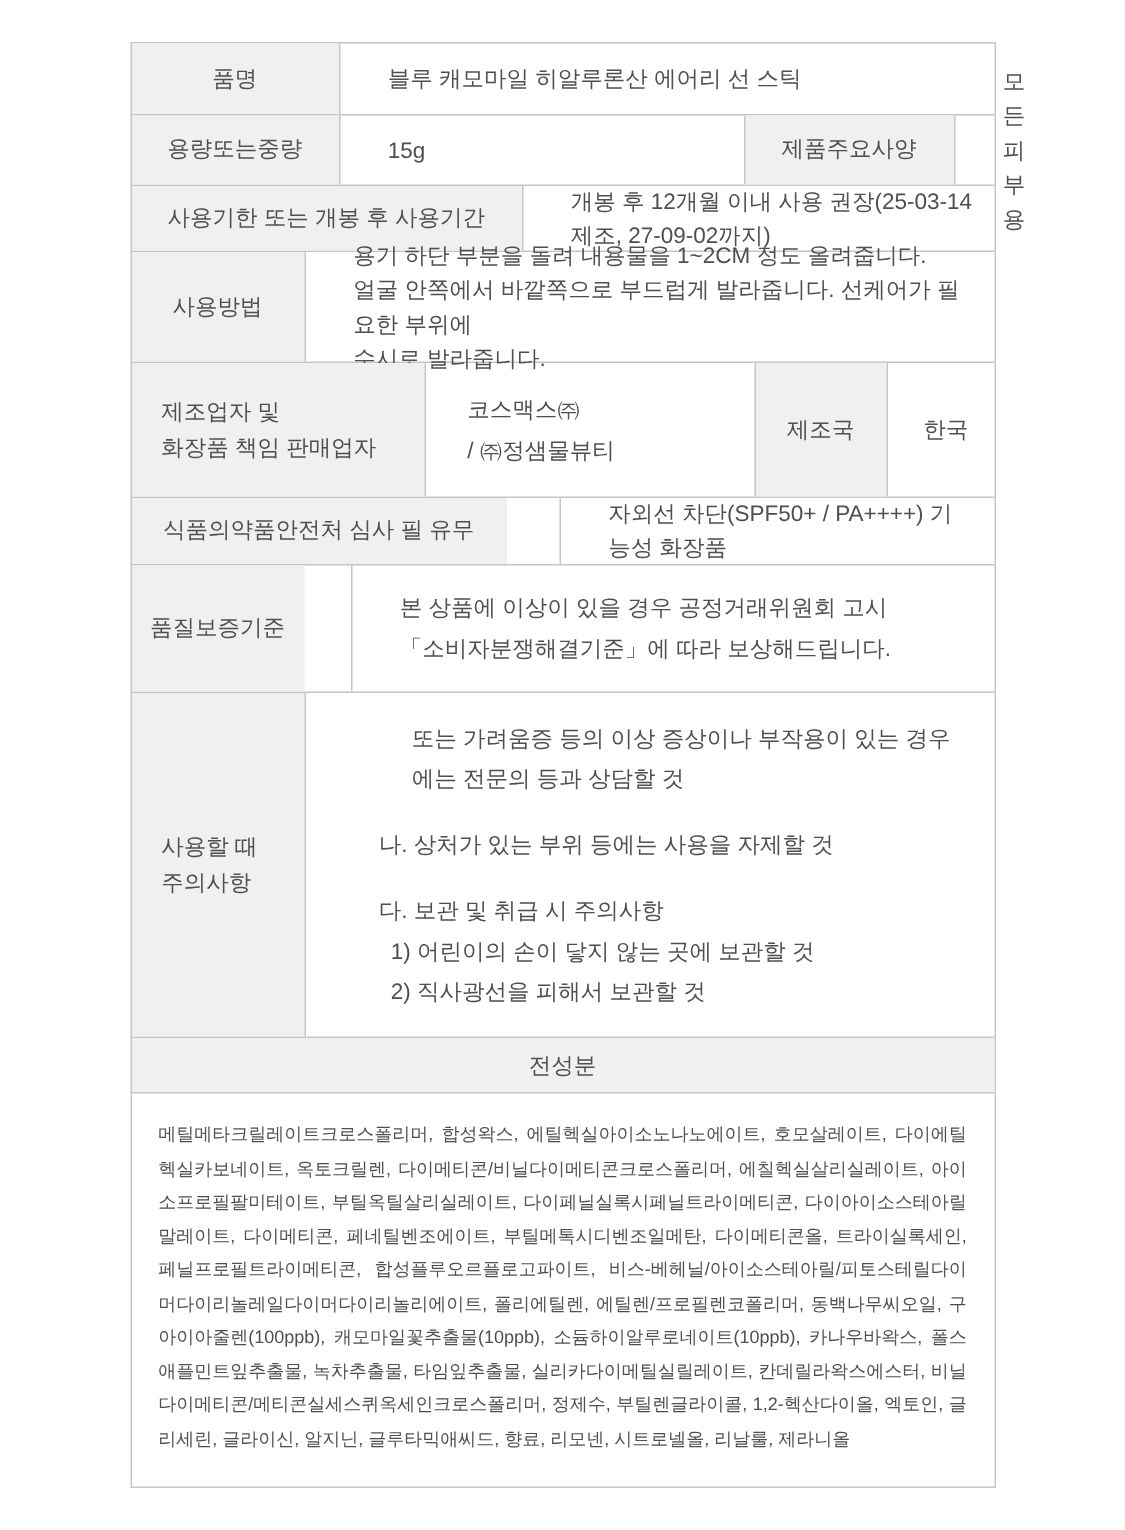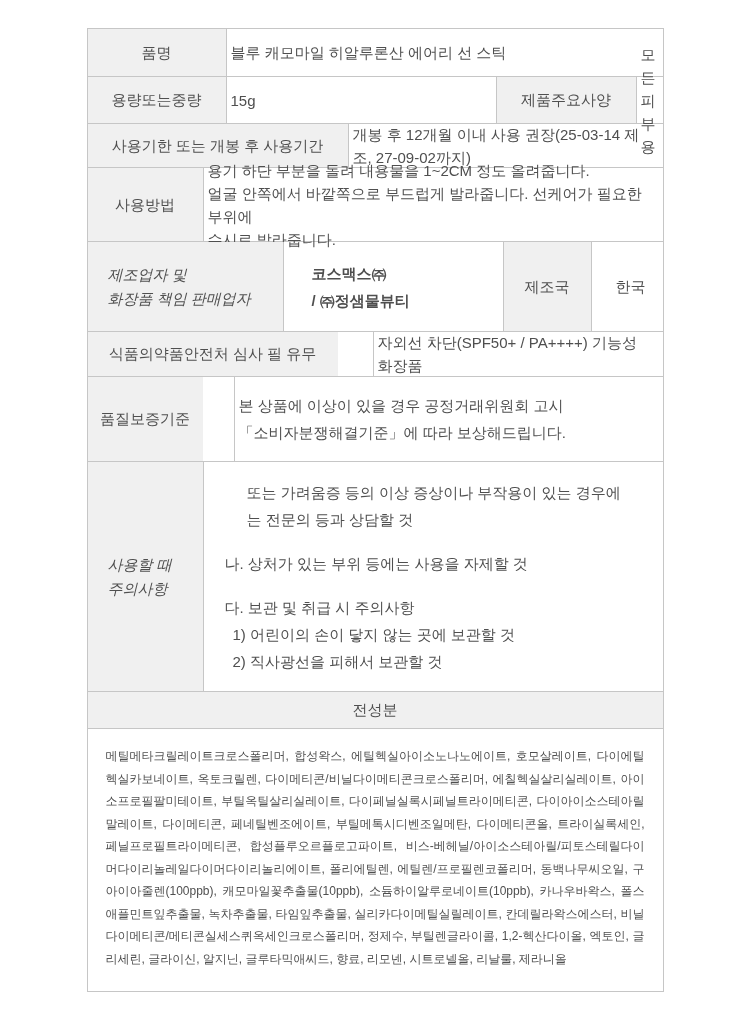--- a/index.html
+++ b/index.html
@@ -23,42 +23,42 @@
     border-left: 1px solid #c6c6c6;
     min-width: 0;
   }
   .cell:first-child { border-left: none; }
   .label {
     background: #f0f0f0;
     justify-content: center;
     text-align: center;
     line-height: 24px;
   }
-  .value { flex: 1 1 auto; padding-left: 4px; padding-right: 14px; line-height: 23px; }
-  .label.left-pad { justify-content: flex-start; text-align: left; padding-left: 20px; font-style: italic; }
+  .value { flex: 1 1 auto; padding-left: 32px; padding-right: 14px; line-height: 23px; }
+  .label.left-pad { justify-content: flex-start; text-align: left; padding-left: 20px; }
   
   .w138 { flex: 0 0 138px; }
   .w270 { flex: 0 0 270px; }
   .w140 { flex: 0 0 140px; }
   .w260 { flex: 0 0 260px; }
   .w115 { flex: 0 0 115px; }
   .w195 { flex: 0 0 195px; }
   .w220 { flex: 0 0 220px; }
   .w88  { flex: 0 0 88px; }
   .w250 { flex: 0 0 250px; }
   
   .h47 { height: 47px; }
   .h44 { height: 44px; }
   .h74 { height: 74px; }
   .h90 { height: 90px; }
   .h45 { height: 45px; gap: 35px; }
   .h85 { height: 85px; }
   .h230 { height: 230px; }
   .h37 { height: 37px; }
-  .mfr-value { padding-left: 28px; line-height: 27px; font-weight: bold; }
+  .mfr-value { padding-left: 28px; line-height: 27px; }
   .country-value { padding-left: 24px; }
   .warranty-value { line-height: 27px; margin-left: 31px; }
   .caution-content { padding: 20px 14px 20px 17px; line-height: 27px; width: 100%; }
   .c-indent { padding-left: 22px; }
   .c-gap { margin-top: 17px; }
   .c-sub { padding-left: 8px; }
   .header-cell {
     flex: 1 1 auto;
     justify-content: center;
     background: #f0f0f0;

